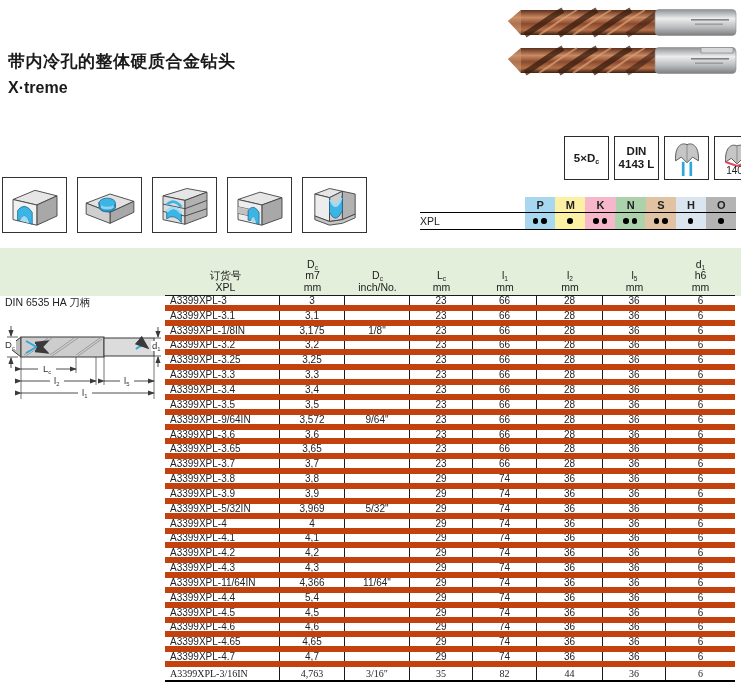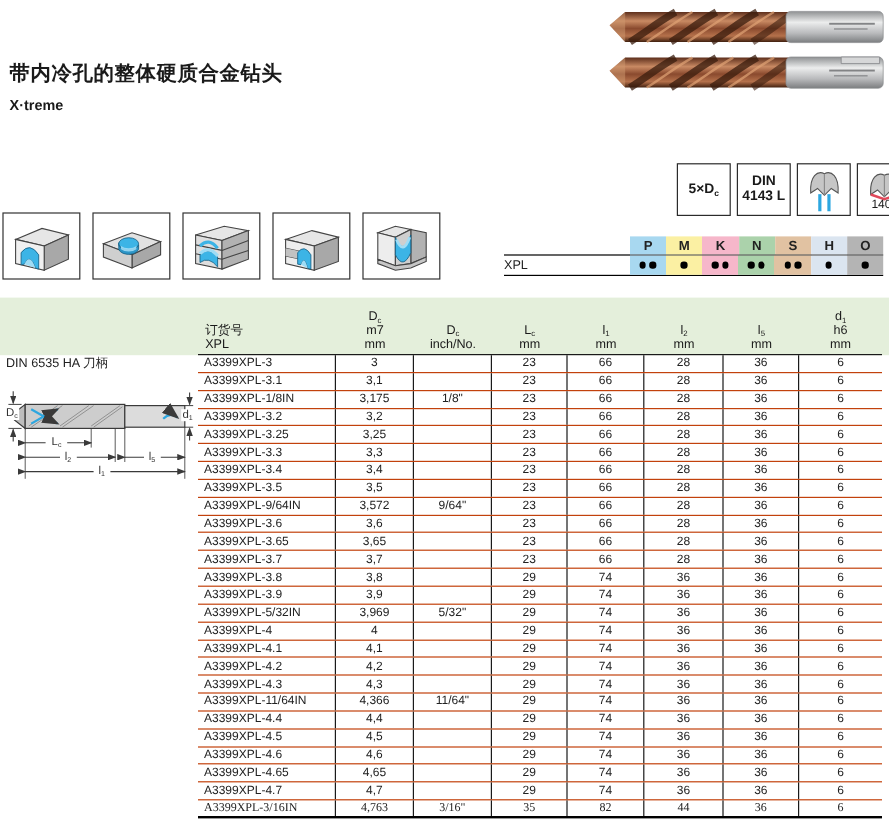--- a/index.html
+++ b/index.html
@@ -4,21 +4,21 @@
 <style>
   html,body{margin:0;padding:0;background:#fff;}
   .page{position:relative;width:741px;height:684px;background:#fff;overflow:hidden;
         font-family:"Liberation Sans","DejaVu Sans",sans-serif;color:#1a1a1a;}
   sub{font-size:0.62em;vertical-align:-0.28em;line-height:0;}
 
   
   .titleblock{position:absolute;left:8px;top:5px;margin-top:44px;}
   .title-cn{font-size:17px;font-weight:bold;line-height:26px;letter-spacing:.5px;}
   .title-codes{font-size:15.5px;line-height:26px;}
-  .title-series{font-size:12px;font-weight:bold;line-height:26px;}
+  .title-series{font-size:16px;font-weight:bold;line-height:26px;}
 
   
   .drill{position:absolute;left:505px;width:234px;height:33px;}
   .drill.d2{top:44px;} .drill.d1{top:6px;}
 
   
   .badges{position:absolute;left:564px;top:136px;display:flex;gap:5px;align-items:flex-end;}
   .badge{width:43px;height:42px;border:1.5px solid #2b2b2b;background:#fff;
          display:flex;flex-direction:column;align-items:center;justify-content:center;
          font-size:11.5px;font-weight:bold;text-align:center;line-height:13px;position:relative;}
@@ -40,24 +40,24 @@
   .mat-dotcell{display:flex;align-items:center;justify-content:center;gap:3px;}
   .dot{width:5.5px;height:5.5px;border-radius:50%;background:#000;}
 
   
   .greenband{position:absolute;left:0;top:248px;width:741px;height:48px;background:#e4efdb;}
   .thead{position:absolute;left:165px;top:248px;width:570px;height:48px;display:grid;
          grid-template-columns:115px 65px 65px 63px 64px 66px 63px 69px;
          border-bottom:1.2px solid #1a1a1a;box-sizing:border-box;}
   .hcell{display:flex;flex-direction:column;justify-content:flex-end;align-items:center;
          font-size:10.5px;line-height:11.5px;padding-bottom:4px;color:#1a1a1a;}
-  .hcell.left{align-items:flex-start;padding-left:6px;margin-top:22px;}
+  .hcell.left{align-items:center;padding-left:6px;margin-top:22px;}
   .tbody{position:absolute;left:165px;top:296px;width:570px;}
   .trow{display:grid;grid-template-columns:115px 65px 65px 63px 64px 66px 63px 69px;
-        height:14.85px;border-bottom:1px solid #c2410c;box-sizing:border-box;}
+        height:14.85px;border-bottom:6px solid #c2410c;box-sizing:border-box;}
   .trow:last-child{border-bottom:2px solid #000;font-family:Liberation Serif, serif;}
   .cell{display:flex;align-items:center;justify-content:center;font-size:10px;
         color:#222;border-right:1px solid #1a1a1a;box-sizing:border-box;overflow:hidden;}
   .cell:last-child{border-right:none;}
   .cell.left{justify-content:flex-start;padding-left:5px;}
 
   
   .shanknote{position:absolute;left:5px;top:296px;font-size:10.5px;color:#222;text-align:center;}
   .drawing{position:absolute;left:4px;top:311px;width:160px;height:95px;}
   .dimlabel{position:absolute;font-size:9.5px;color:#333;line-height:10px;background:#fff;padding:0 1px;}
@@ -523,21 +523,21 @@
         <div class="cell">4,366</div>
         <div class="cell">11/64"</div>
         <div class="cell">29</div>
         <div class="cell">74</div>
         <div class="cell">36</div>
         <div class="cell">36</div>
         <div class="cell">6</div>
       </div>
       <div class="trow">
         <div class="cell left">A3399XPL-4.4</div>
-        <div class="cell">4,4</div>
+        <div class="cell">5,4</div>
         <div class="cell"></div>
         <div class="cell">29</div>
         <div class="cell">74</div>
         <div class="cell">36</div>
         <div class="cell">36</div>
         <div class="cell">6</div>
       </div>
       <div class="trow">
         <div class="cell left">A3399XPL-4.5</div>
         <div class="cell">4,5</div>

